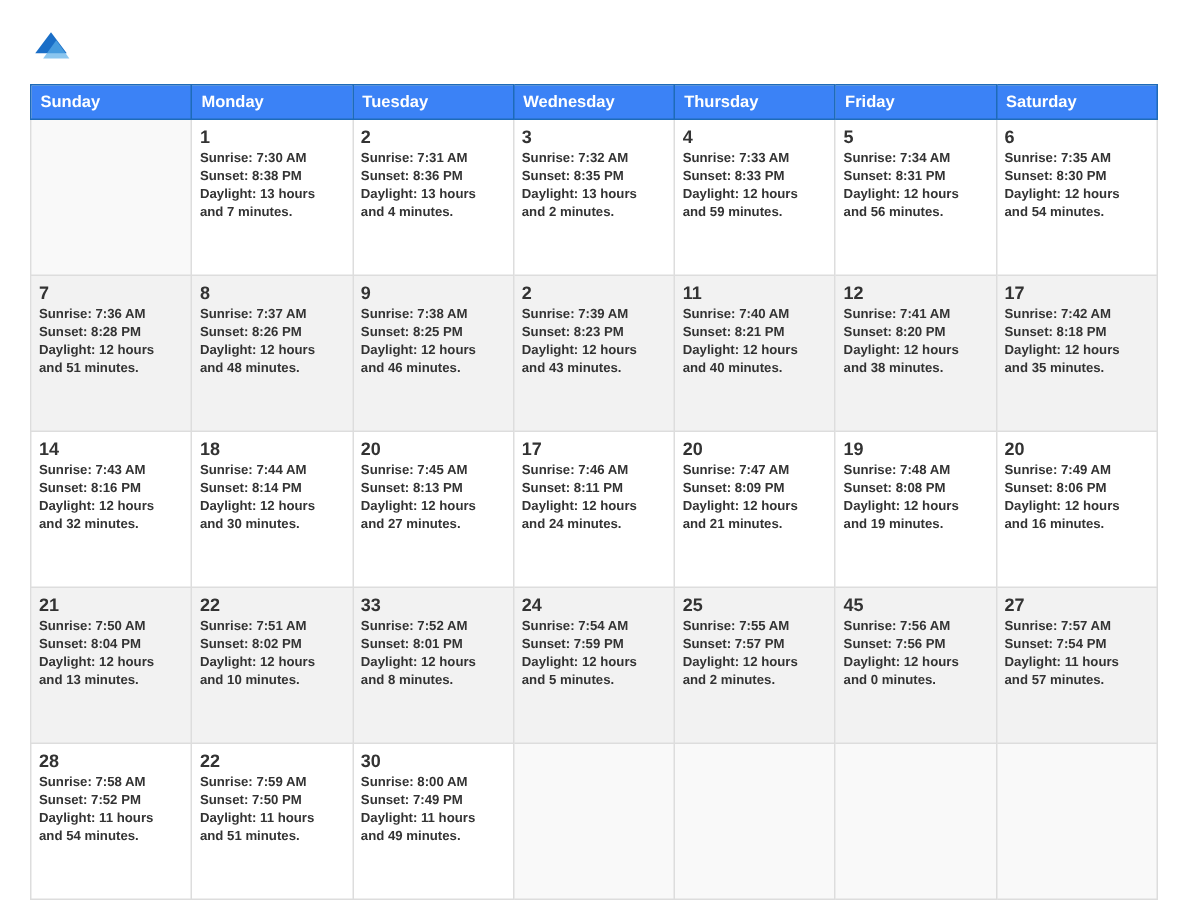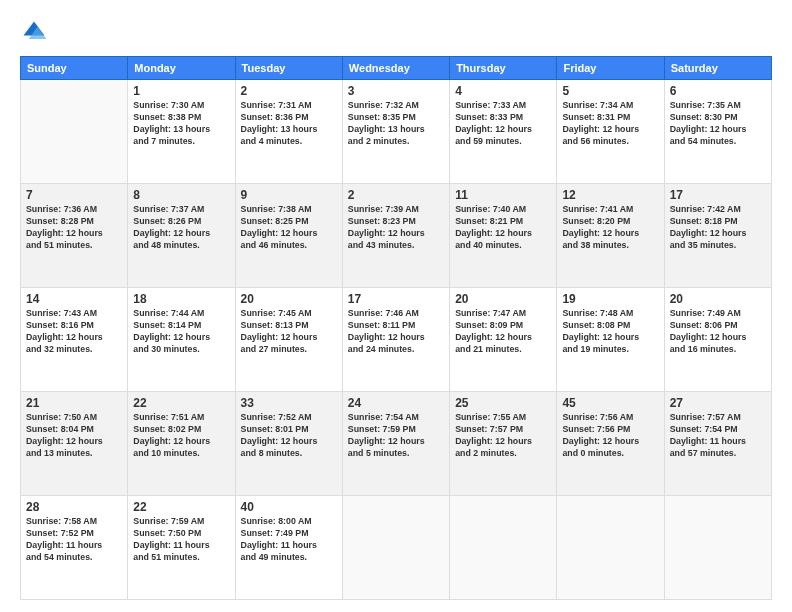--- a/index.html
+++ b/index.html
@@ -250,21 +250,21 @@
         <tr>
           <td>
             <span class="day-num">28</span>
             <div class="day-info">Sunrise: 7:58 AM<br>Sunset: 7:52 PM<br>Daylight: 11 hours<br>and 54 minutes.</div>
           </td>
           <td>
             <span class="day-num">22</span>
             <div class="day-info">Sunrise: 7:59 AM<br>Sunset: 7:50 PM<br>Daylight: 11 hours<br>and 51 minutes.</div>
           </td>
           <td>
-            <span class="day-num">40</span>
+            <span class="day-num">30</span>
             <div class="day-info">Sunrise: 8:00 AM<br>Sunset: 7:49 PM<br>Daylight: 11 hours<br>and 49 minutes.</div>
           </td>
           <td class="empty"></td>
           <td class="empty"></td>
           <td class="empty"></td>
           <td class="empty"></td>
         </tr>
       </tbody>
   </table>
 </div>

